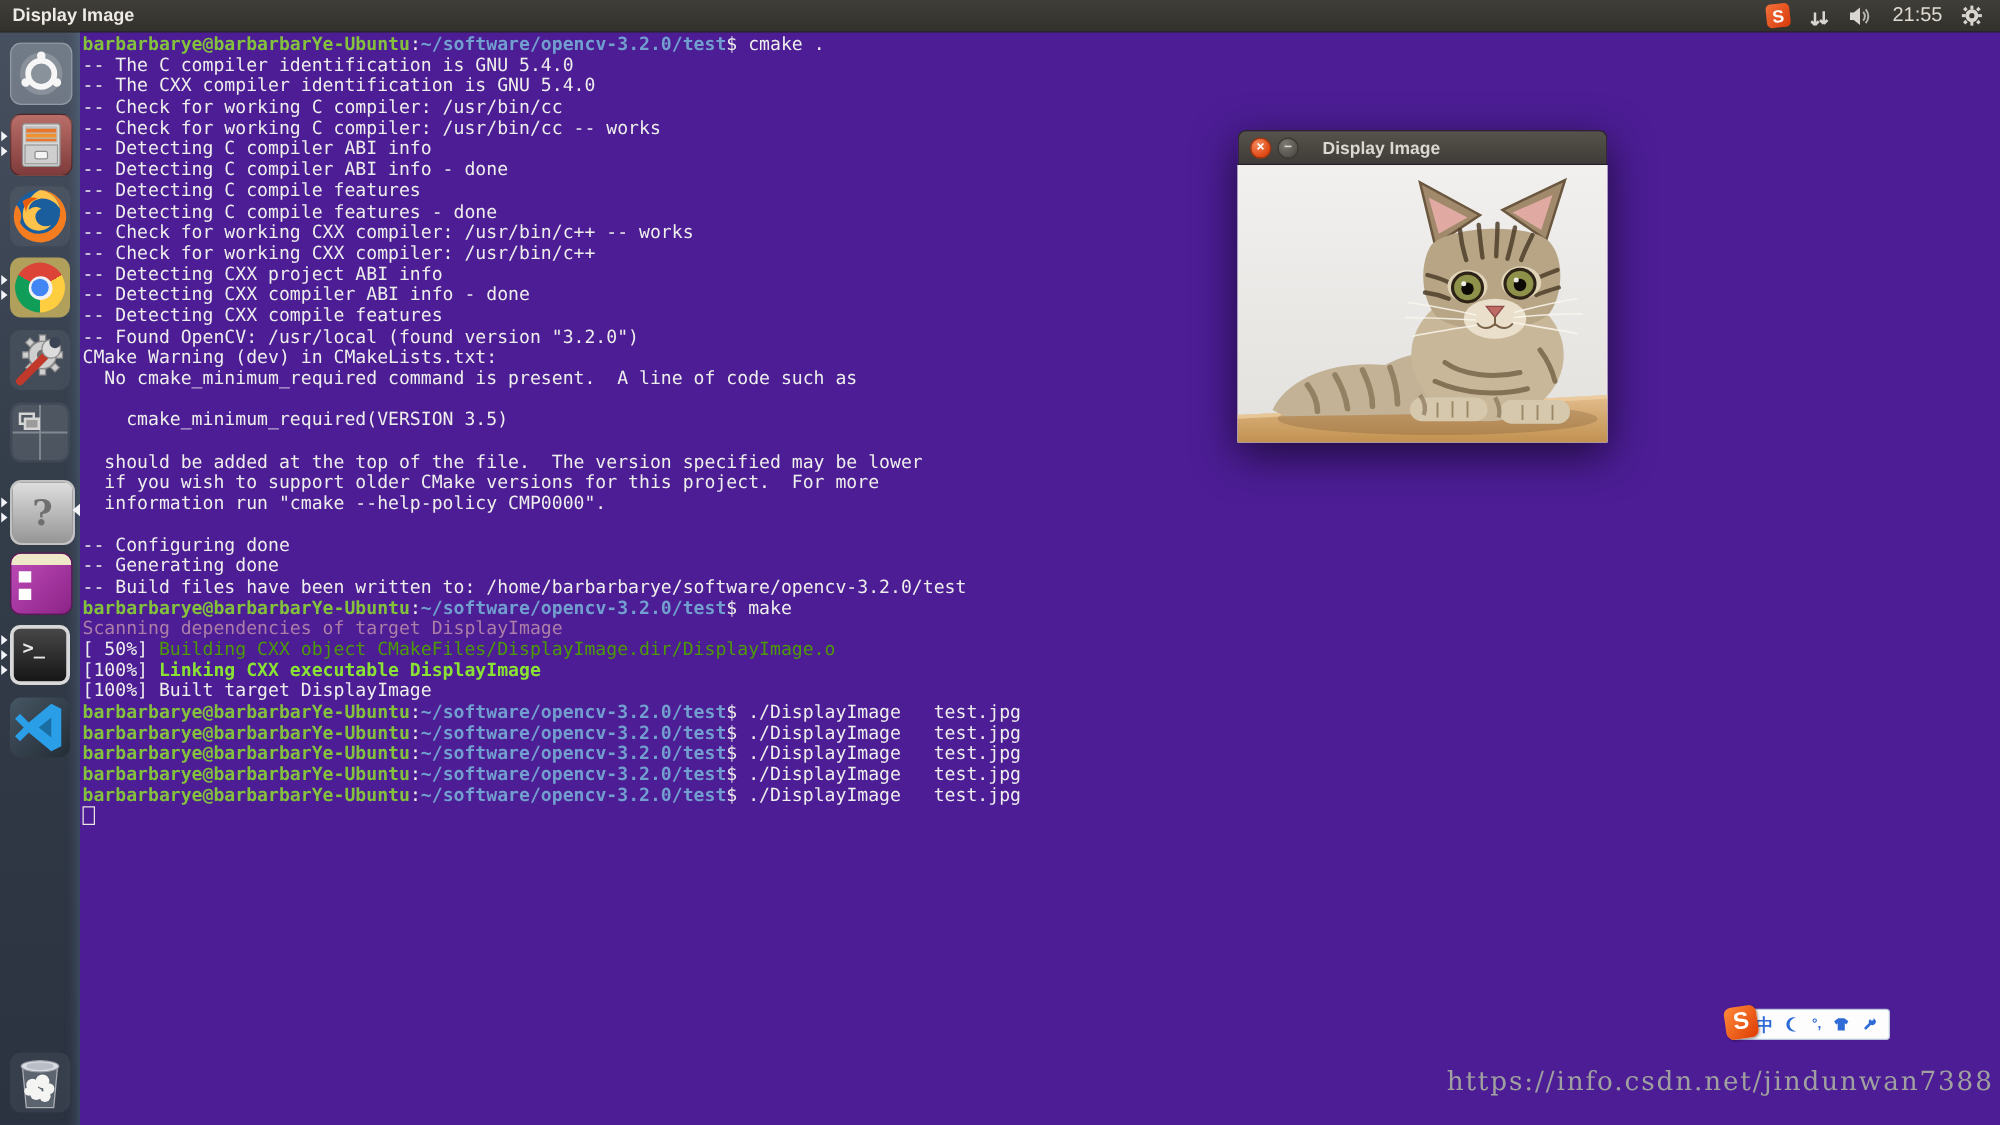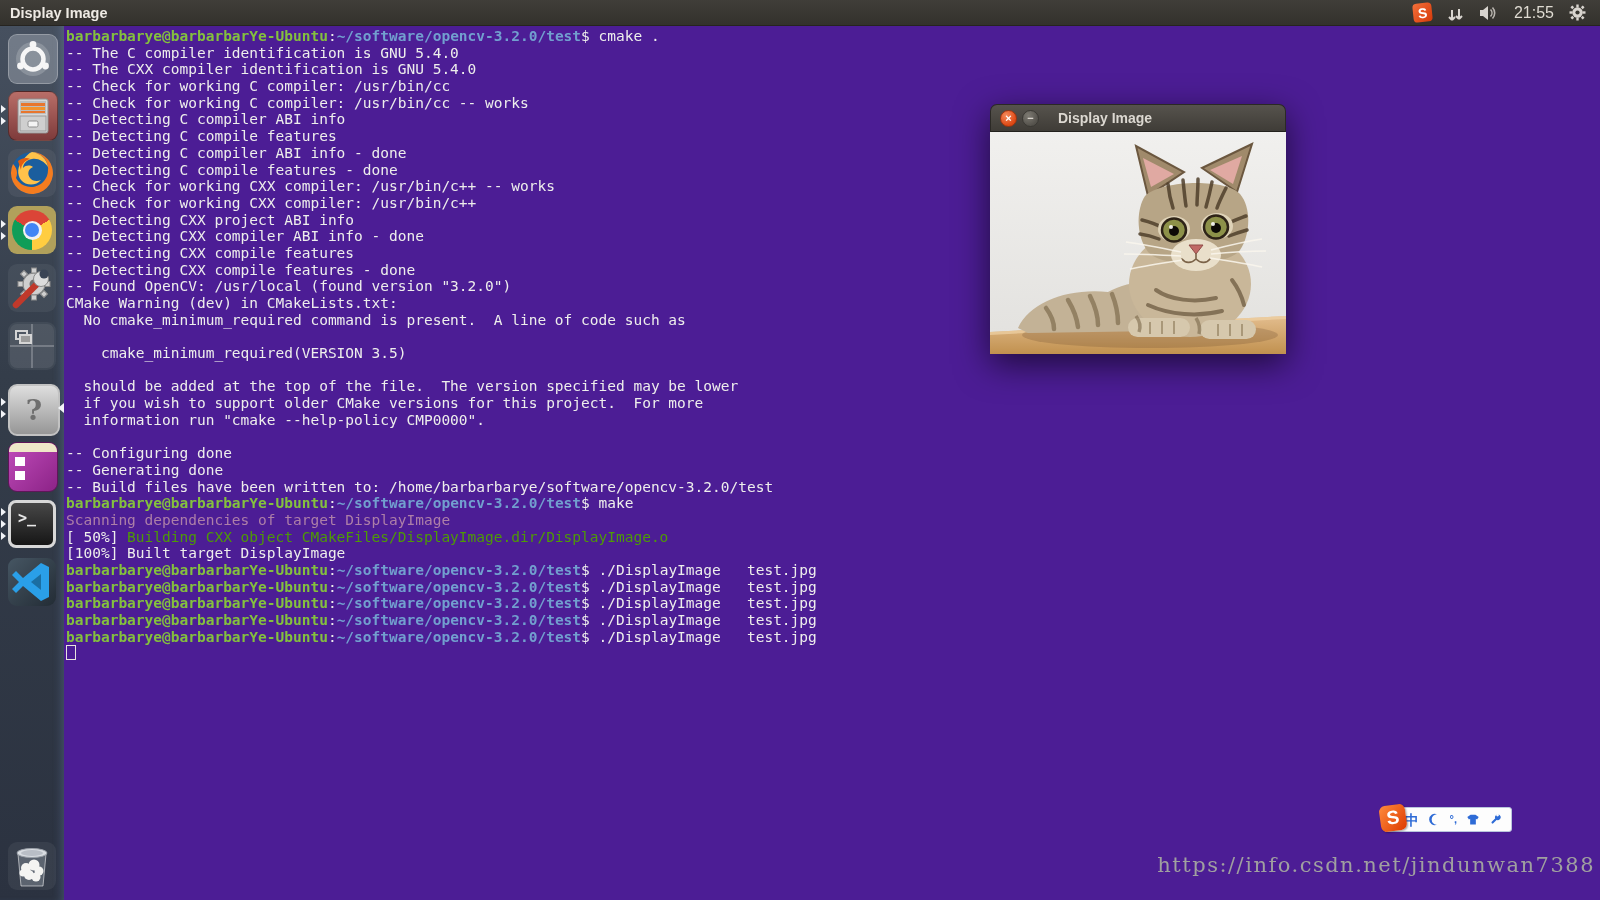--- a/index.html
+++ b/index.html
@@ -296,45 +296,45 @@
   </div>
 
   <div id="terminal">
     <div id="terminal-output">
         <div class="tline"><span class="seg-u">barbarbarye@barbarbarYe-Ubuntu</span><span class="seg-f">:</span><span class="seg-p">~/software/opencv-3.2.0/test</span><span class="seg-f">$ cmake .</span></div>
         <div class="tline"><span class="seg-f">-- The C compiler identification is GNU 5.4.0</span></div>
         <div class="tline"><span class="seg-f">-- The CXX compiler identification is GNU 5.4.0</span></div>
         <div class="tline"><span class="seg-f">-- Check for working C compiler: /usr/bin/cc</span></div>
         <div class="tline"><span class="seg-f">-- Check for working C compiler: /usr/bin/cc -- works</span></div>
         <div class="tline"><span class="seg-f">-- Detecting C compiler ABI info</span></div>
+        <div class="tline"><span class="seg-f">-- Detecting C compiler ABI info - done</span></div>
         <div class="tline"><span class="seg-f">-- Detecting C compile features</span></div>
-        <div class="tline"><span class="seg-f">-- Detecting C compiler ABI info - done</span></div>
         <div class="tline"><span class="seg-f">-- Detecting C compile features - done</span></div>
         <div class="tline"><span class="seg-f">-- Check for working CXX compiler: /usr/bin/c++ -- works</span></div>
         <div class="tline"><span class="seg-f">-- Check for working CXX compiler: /usr/bin/c++</span></div>
         <div class="tline"><span class="seg-f">-- Detecting CXX project ABI info</span></div>
         <div class="tline"><span class="seg-f">-- Detecting CXX compiler ABI info - done</span></div>
         <div class="tline"><span class="seg-f">-- Detecting CXX compile features</span></div>
-        <div class="tline"><span class="seg-f">-- Detecting CXX compile features - done</span></div>
         <div class="tline"><span class="seg-f">-- Found OpenCV: /usr/local (found version "3.2.0")</span></div>
         <div class="tline"><span class="seg-f">CMake Warning (dev) in CMakeLists.txt:</span></div>
         <div class="tline"><span class="seg-f">  No cmake_minimum_required command is present.  A line of code such as</span></div>
         <div class="tline"></div>
         <div class="tline"><span class="seg-f">    cmake_minimum_required(VERSION 3.5)</span></div>
         <div class="tline"></div>
         <div class="tline"><span class="seg-f">  should be added at the top of the file.  The version specified may be lower</span></div>
         <div class="tline"><span class="seg-f">  if you wish to support older CMake versions for this project.  For more</span></div>
         <div class="tline"><span class="seg-f">  information run "cmake --help-policy CMP0000".</span></div>
         <div class="tline"></div>
         <div class="tline"><span class="seg-f">-- Configuring done</span></div>
         <div class="tline"><span class="seg-f">-- Generating done</span></div>
         <div class="tline"><span class="seg-f">-- Build files have been written to: /home/barbarbarye/software/opencv-3.2.0/test</span></div>
         <div class="tline"><span class="seg-u">barbarbarye@barbarbarYe-Ubuntu</span><span class="seg-f">:</span><span class="seg-p">~/software/opencv-3.2.0/test</span><span class="seg-f">$ make</span></div>
         <div class="tline"><span class="seg-m">Scanning dependencies of target DisplayImage</span></div>
         <div class="tline"><span class="seg-f">[ 50%] </span><span class="seg-g">Building CXX object CMakeFiles/DisplayImage.dir/DisplayImage.o</span></div>
+        <div class="tline"><span class="seg-f">[100%] </span><span class="seg-G">Linking CXX executable DisplayImage</span></div>
         <div class="tline"><span class="seg-f">[100%] Built target DisplayImage</span></div>
         <div class="tline"><span class="seg-u">barbarbarye@barbarbarYe-Ubuntu</span><span class="seg-f">:</span><span class="seg-p">~/software/opencv-3.2.0/test</span><span class="seg-f">$ ./DisplayImage   test.jpg</span></div>
         <div class="tline"><span class="seg-u">barbarbarye@barbarbarYe-Ubuntu</span><span class="seg-f">:</span><span class="seg-p">~/software/opencv-3.2.0/test</span><span class="seg-f">$ ./DisplayImage   test.jpg</span></div>
         <div class="tline"><span class="seg-u">barbarbarye@barbarbarYe-Ubuntu</span><span class="seg-f">:</span><span class="seg-p">~/software/opencv-3.2.0/test</span><span class="seg-f">$ ./DisplayImage   test.jpg</span></div>
         <div class="tline"><span class="seg-u">barbarbarye@barbarbarYe-Ubuntu</span><span class="seg-f">:</span><span class="seg-p">~/software/opencv-3.2.0/test</span><span class="seg-f">$ ./DisplayImage   test.jpg</span></div>
         <div class="tline"><span class="seg-u">barbarbarye@barbarbarYe-Ubuntu</span><span class="seg-f">:</span><span class="seg-p">~/software/opencv-3.2.0/test</span><span class="seg-f">$ ./DisplayImage   test.jpg</span></div>
         <div class="tline"><span class="seg-cursor"></span></div>
       </div>
   </div>
 

